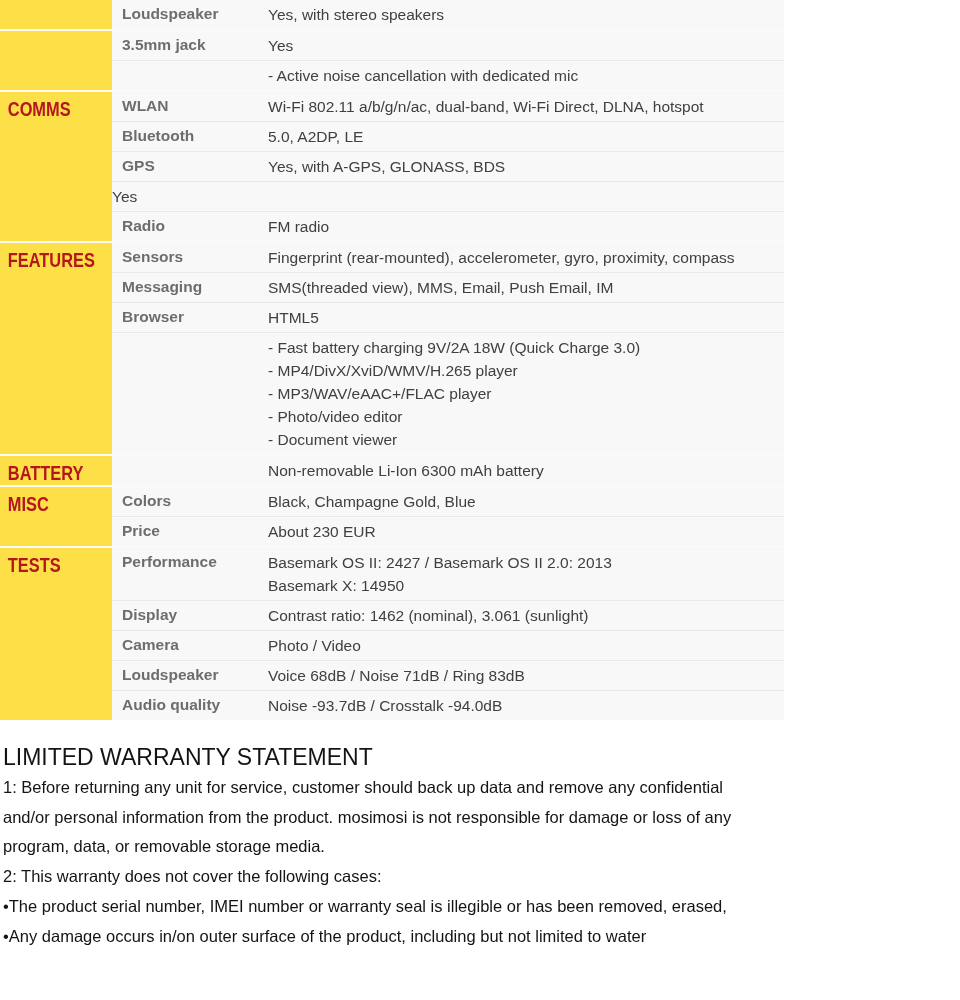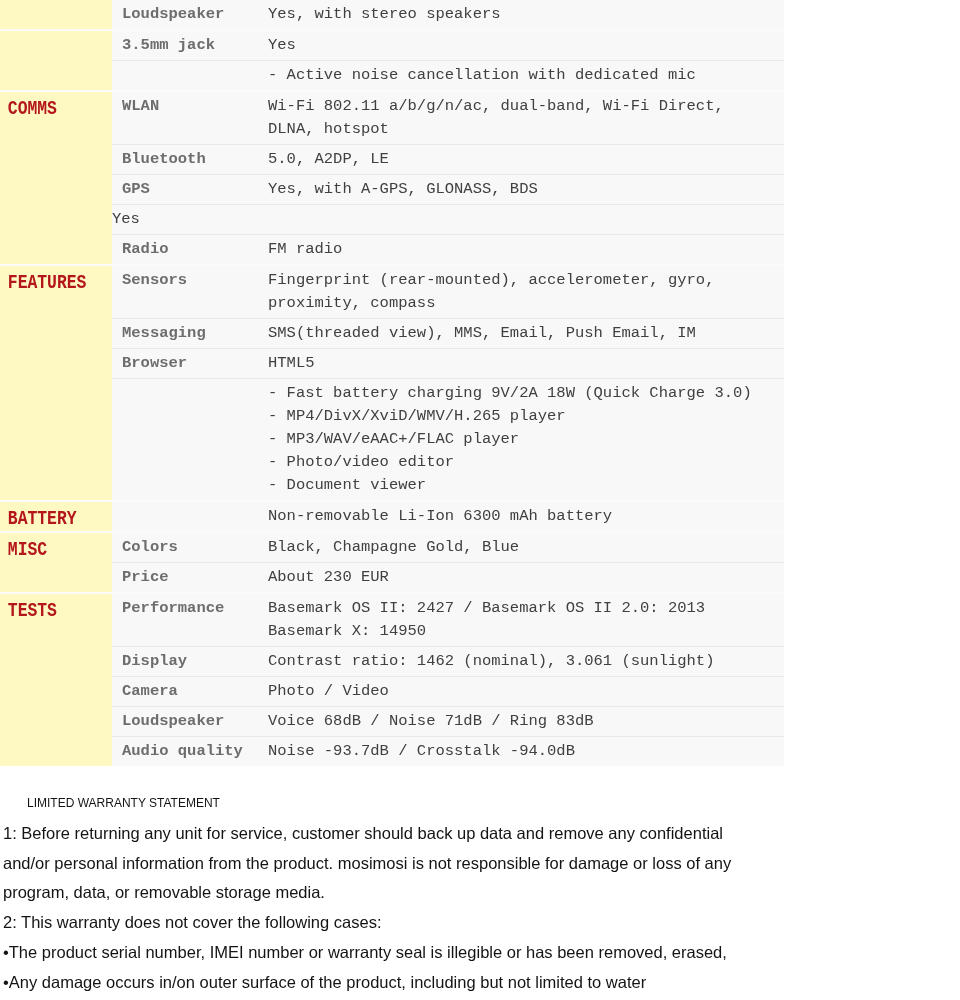--- a/index.html
+++ b/index.html
@@ -4,26 +4,26 @@
 <style>
   :root { --accent:#b3161b; }
   * { box-sizing:border-box; }
   html,body { margin:0; padding:0; }
   body {
     width:960px; height:1000px; overflow:hidden;
     background:#ffffff;
     font-family:"Liberation Sans", sans-serif;
   }
   
-  .spec-table { width:784px;font-family:Liberation Mono, monospace; }
+  .spec-table { width:784px; }
   .spec-section { display:flex; border-top:2px solid #fafafa; }
   .spec-table .spec-section:first-child { border-top:none; }
   .section-title-cell {
     flex:0 0 112px; width:112px;
-    background:#fef9c3;
+    background:#fde047;
   }
   .section-title {
     color:var(--accent);
     font-weight:bold;
     font-size:21px;
     line-height:24px;
     padding:5px 0 0 10px;
     white-space:nowrap;
     transform:scaleX(0.78);
     transform-origin:0 0;
@@ -48,21 +48,21 @@
     white-space:pre-line;
   }
   
   .warranty {
     margin-top:23px;
     padding-left:3px;
     color:#141414;
     font-size:16.5px;
     line-height:29.8px;
   }
-  .warranty-title { font-size:12px; white-space:nowrap;margin-left:24px; }
+  .warranty-title { font-size:23px; white-space:nowrap; }
   .warranty-line  { white-space:nowrap; }
 </style>
 </head>
 <body>
 
 <div class="spec-table">
     <div class="spec-section">
       <div class="section-title-cell"></div>
       <div class="section-rows">
         <div class="table-row">

